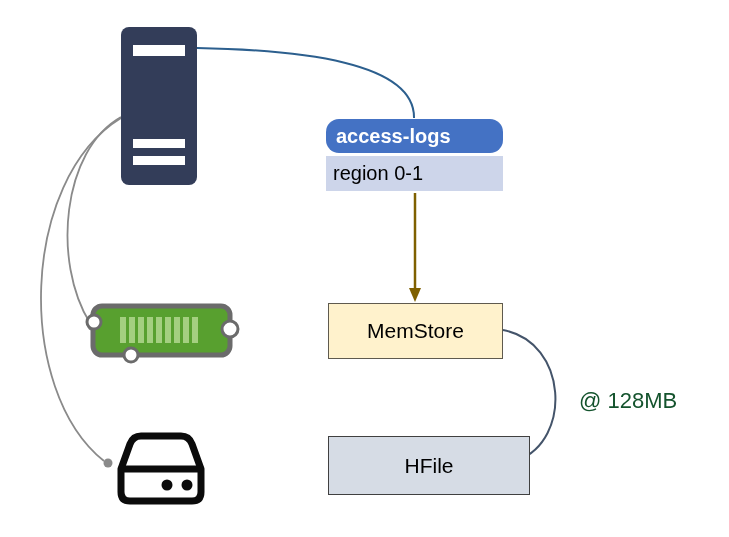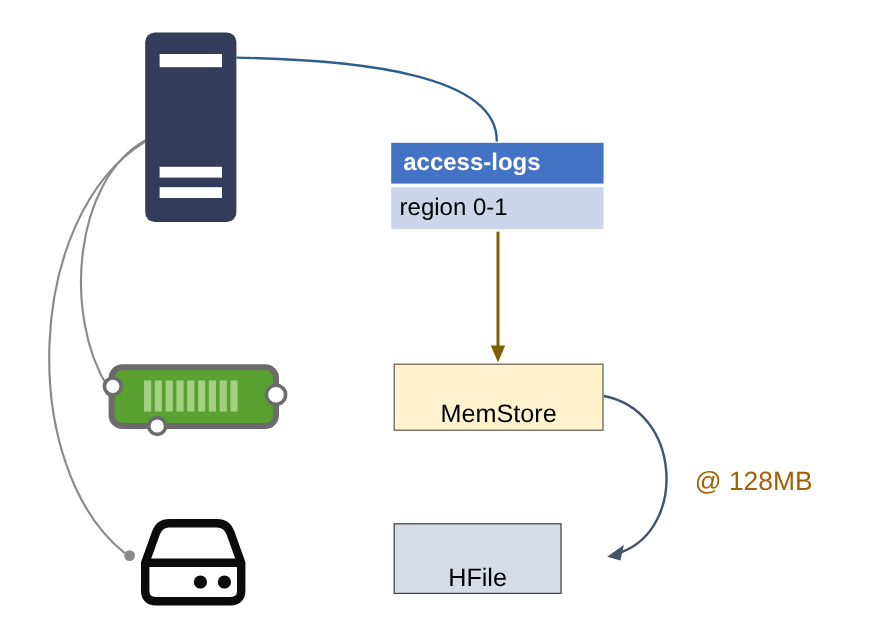--- a/index.html
+++ b/index.html
@@ -6,43 +6,43 @@
   #stage {
     position:relative; width:729px; height:537px; background:#ffffff;
     font-family:"Liberation Sans", sans-serif; overflow:hidden;
   }
   #connector-layer { position:absolute; left:0; top:0; width:729px; height:537px; }
 
   
   .tbl { position:absolute; left:326px; top:119px; width:177px; }
   .tbl-header {
     height:34px; line-height:34px; background:#4472C4; color:#ffffff;
-    font-size:20px; font-weight:bold; padding-left:10px; box-sizing:border-box;
+    font-size:20px; font-weight:bold; padding-left:10px; box-sizing:border-box;border-radius:13px;
   }
   .tbl-region {
     margin-top:3px; height:35px; line-height:35px; background:#CDD5EA; color:#000000;
     font-size:20px; padding-left:7px; box-sizing:border-box;
   }
 
   
   .node {
-    position:absolute; display:flex; align-items:flex-end; justify-content:center;
+    position:absolute; display:flex; align-items:center; justify-content:center;
     font-size:21px; color:#000000; box-sizing:border-box;
   }
   .memstore {
     left:328px; top:303px; width:175px; height:56px;
     background:#FFF2CC; border:1px solid #5F5A4E;
   }
   .hfile {
-    left:328px; top:436px; width:140px; height:59px;
+    left:328px; top:436px; width:202px; height:59px;
     background:#D6DCE5; border:1px solid #404040;
   }
 
   .annotation {
-    position:absolute; left:579px; top:388px; font-size:22px; color:#a16207;
+    position:absolute; left:579px; top:388px; font-size:22px; color:#14532d;
     white-space:nowrap;
   }
 </style>
 </head>
 <body>
 
 <div id="stage">
 
   <svg id="connector-layer" viewBox="0 0 729 537" xmlns="http://www.w3.org/2000/svg">
 

